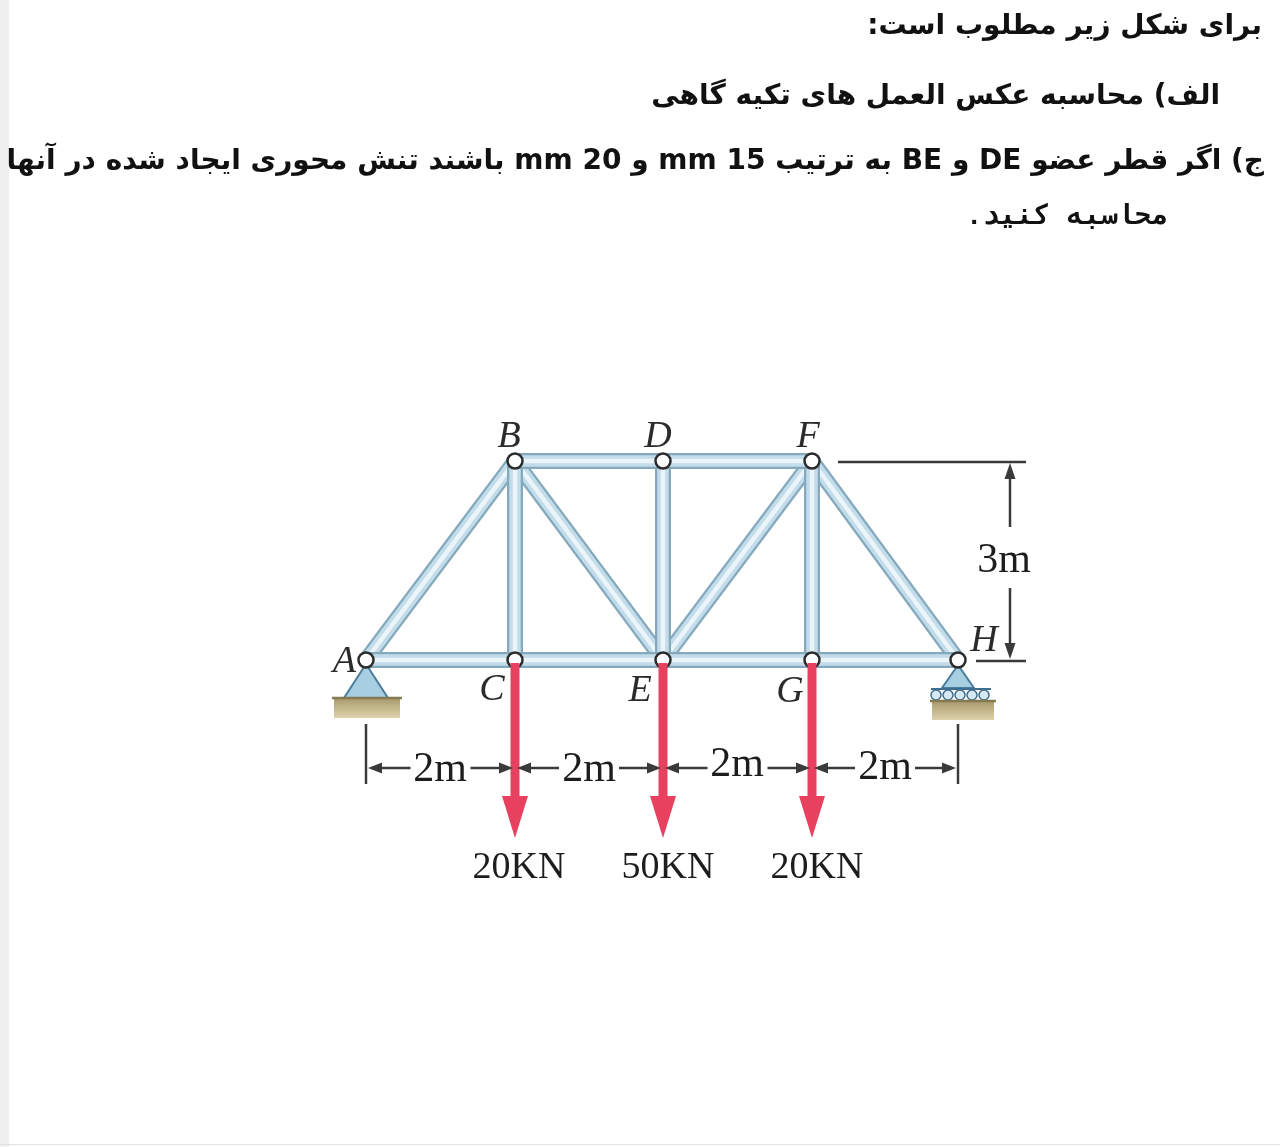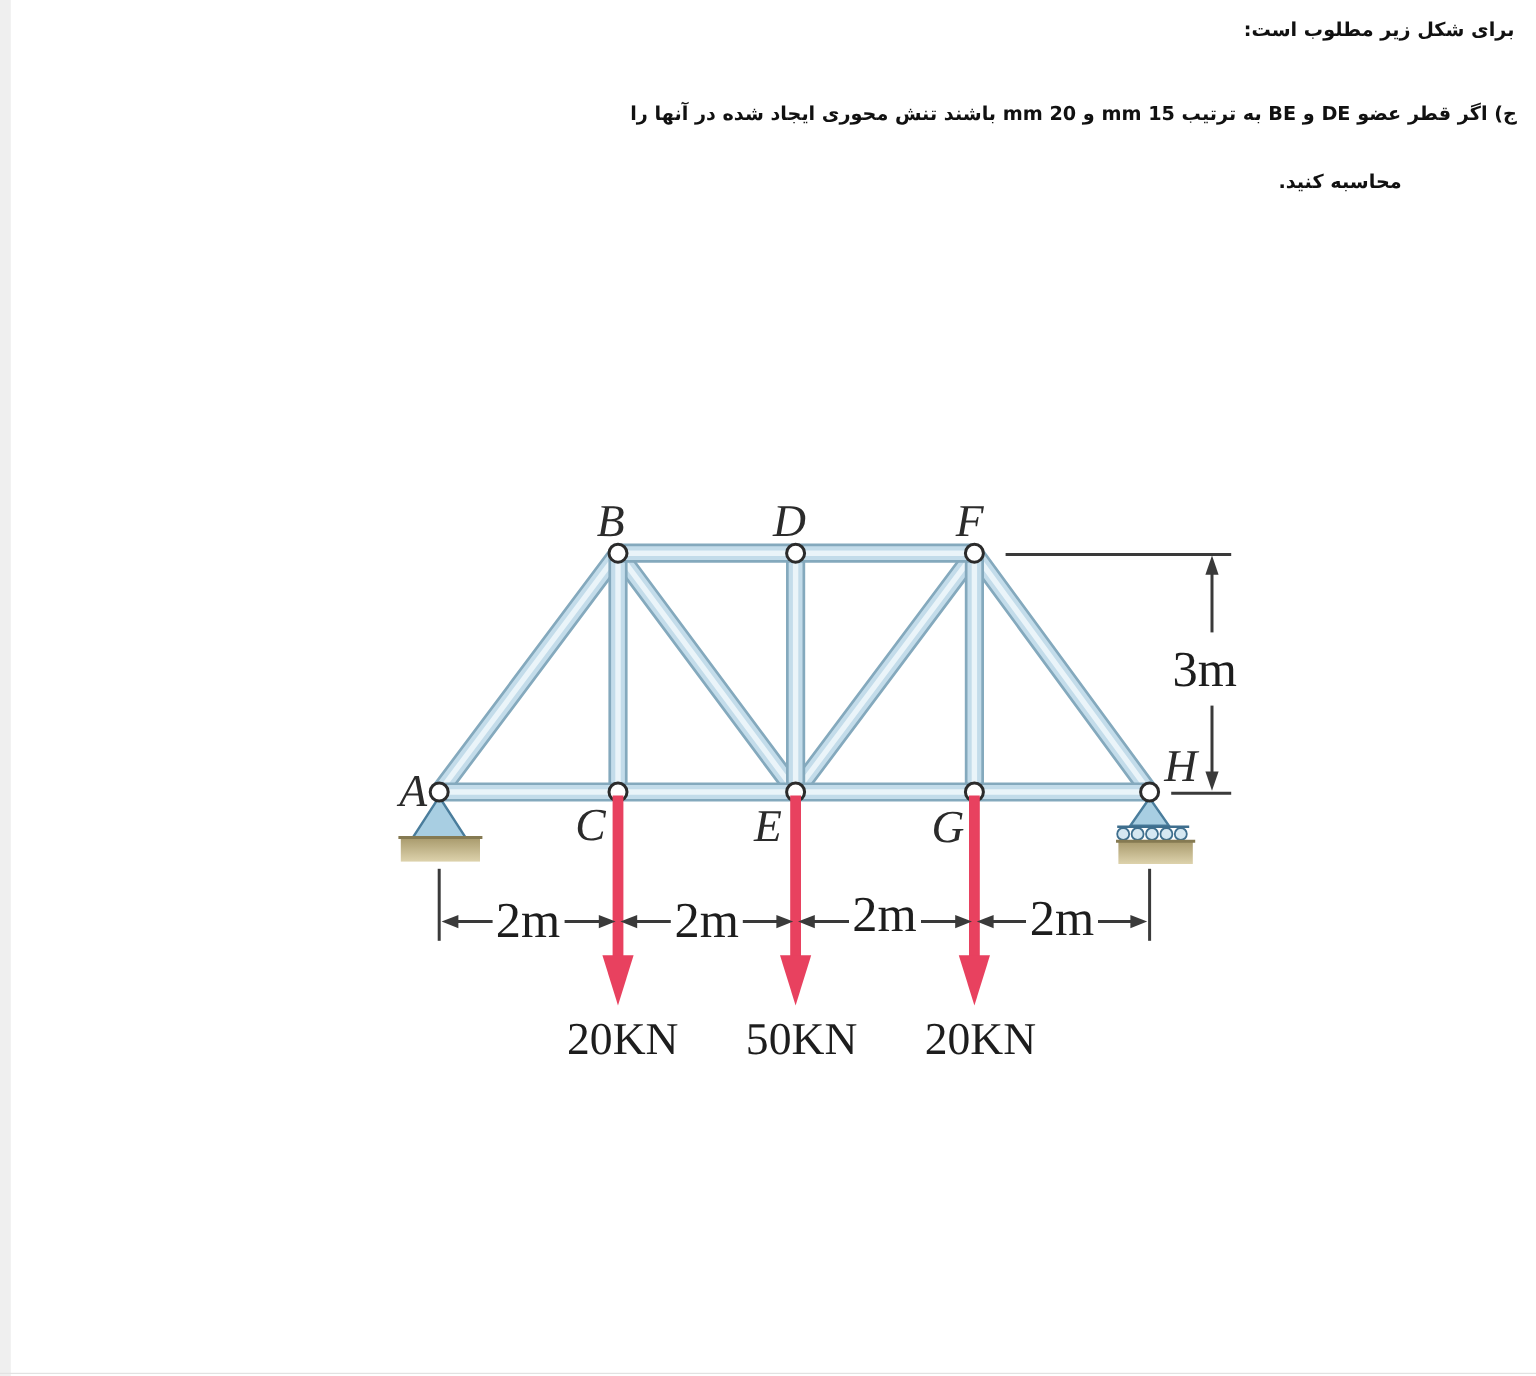--- a/index.html
+++ b/index.html
@@ -2,27 +2,27 @@
 <html><head>
 <meta charset="utf-8">
 <style>
   html,body{margin:0;padding:0;background:#ffffff;}
   .page{position:relative;width:1280px;height:1147px;background:#ffffff;overflow:hidden;
         font-family:"DejaVu Sans","Liberation Sans",sans-serif;}
   .left-edge{position:absolute;left:0;top:0;width:9px;height:100%;background:#efefef;}
   .bottom-line{position:absolute;left:0;bottom:2px;width:100%;height:1px;background:#e2e2e2;}
 
   .question{position:absolute;top:10px;right:16px;left:110px;direction:rtl;text-align:right;
-            font-weight:bold;color:#111;font-size:16px;}
+            font-weight:bold;color:#111;font-size:28px;}
   .qline{height:30px;line-height:30px;white-space:nowrap;}
   .q1{margin:0 2px 40px 0;}
   .q2{margin:0 44px 35px 0;}
   .q3{margin:0 50px 34px 0;}
   .q4{margin:0 0 27px 0;}
-  .q5{margin:0 96px 0 0;}
+  .q5{margin:0 96px 0 0;font-family:Liberation Mono, monospace;}
 
   svg.figure{position:absolute;left:0;top:0;width:1280px;height:1147px;}
 
   .dimline{stroke:#3a3a3a;stroke-width:2.5;fill:none;}
   .dimfill{fill:#3a3a3a;stroke:none;}
   .sup{fill:#a8cee2;stroke:#4a7d9c;stroke-width:2;}
   .supline{stroke:#3f6f8e;stroke-width:2;fill:none;}
   .roller-wheel{fill:#d6e8f2;stroke:#3f6f8e;stroke-width:1.5;}
   .ground-top{stroke:#857a52;stroke-width:2.5;fill:none;}
 
@@ -33,20 +33,21 @@
 </style>
 </head>
 <body>
 
 <div class="page">
   <div class="left-edge"></div>
   <div class="bottom-line"></div>
 
   <div class="question">
     <div class="qline q1">برای شکل زیر مطلوب است:</div>
+    <div class="qline q2">الف) محاسبه عکس العمل های تکیه گاهی</div>
     <div class="qline q4">ج) اگر قطر عضو DE و BE به ترتیب 15 mm و 20 mm باشند تنش محوری ایجاد شده در آنها را</div>
     <div class="qline q5">محاسبه کنید.</div>
   </div>
 
   <svg class="figure" viewBox="0 0 1280 1147">
     <defs>
       <linearGradient id="groundGrad" x1="0" y1="0" x2="0" y2="1">
         <stop offset="0" stop-color="#a89a6c"></stop>
         <stop offset="1" stop-color="#ddd2ac"></stop>
       </linearGradient>

